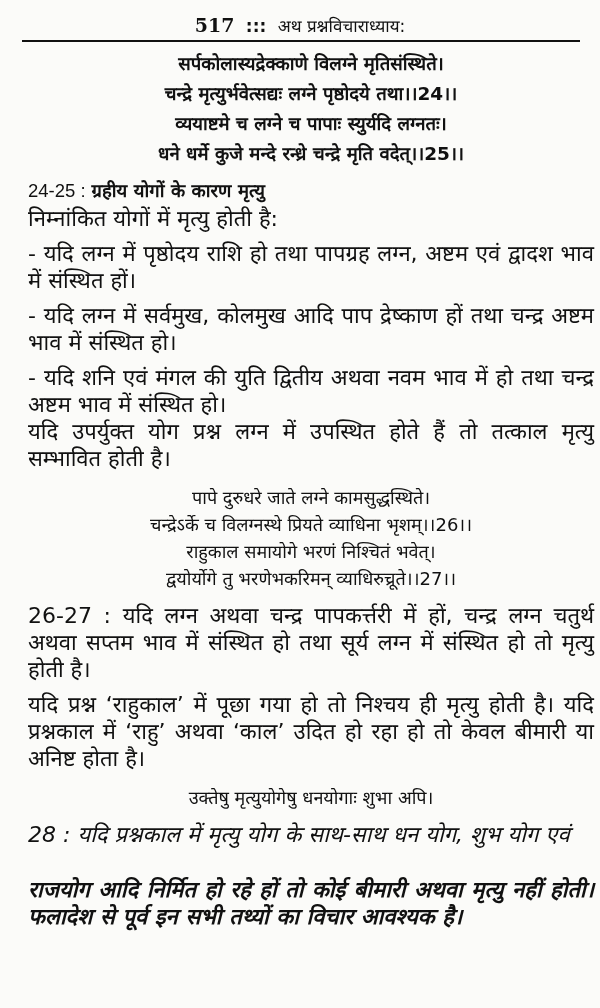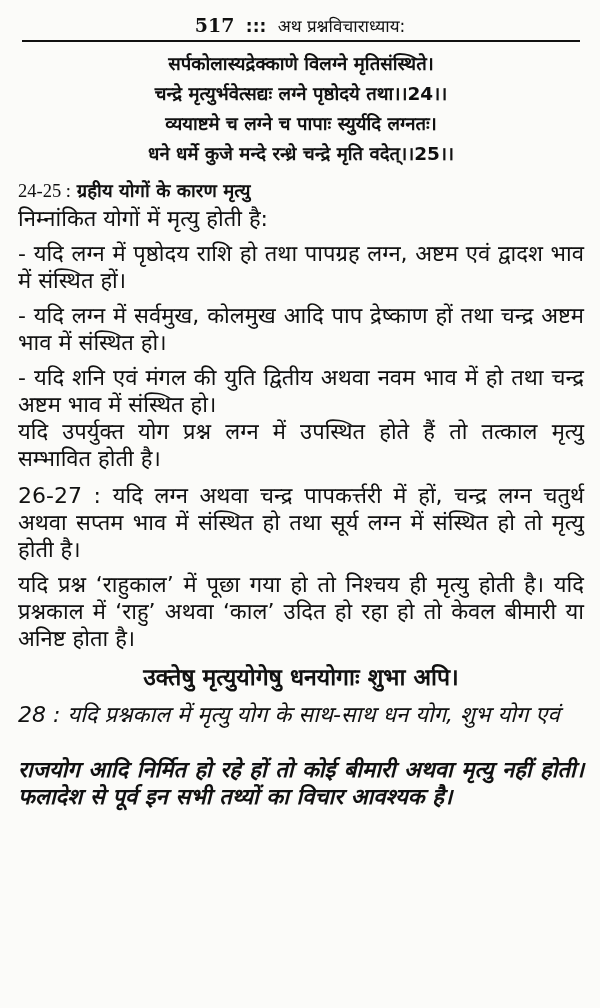--- a/index.html
+++ b/index.html
@@ -11,34 +11,34 @@
   }
   .header {
     position: absolute; top: 14px; left: 0; width: 600px;
     text-align: center; font-size: 17px; line-height: 22px;
   }
   .header .pnum { font-family: "DejaVu Serif", serif; font-weight: bold; font-size: 19px; }
   .header .sep { font-weight: bold; margin: 0 6px; }
   .rule {
     position: absolute; top: 40px; left: 22px; width: 558px; height: 2px; background: #111;
   }
-  .content { position: absolute; top: 47px; left: 18px; width: 566px; }
+  .content { position: absolute; top: 47px; left: 28px; width: 566px; }
   .verse {
     text-align: center; font-weight: bold; font-size: 18.5px; line-height: 30px; margin: 0;
   }
   .verse.light { font-weight: normal; font-size: 18px; line-height: 27px; }
-  .verse.small { font-weight: bold; font-size: 23px; line-height: 27px; }
+  .verse.small { font-weight: normal; font-size: 18px; line-height: 27px; }
   .para {
     font-size: 22px; line-height: 27px; margin: 0; text-align: justify;
   }
   .para.bold { font-weight: bold; margin-top: 28px; }
   .heading { font-size: 18.5px; line-height: 28px; margin: 0; }
   .heading .hnum { font-weight: normal; }
   .heading .htitle { font-weight: bold; text-align: center; }
-  .num { font-family: Liberation Serif, serif; }
+  .num { font-family: Liberation Sans, sans-serif; }
 </style>
 </head>
 <body>
 
 <div class="header">
   <span class="pnum">517</span>
   <span class="sep">:::</span>
   <span>अथ प्रश्नविचाराध्याय:</span>
 </div>
 <div class="rule"></div>
@@ -57,20 +57,26 @@
       <span class="hnum num">24-25 :</span>
       <span class="htitle">ग्रहीय योगों के कारण मृत्यु</span>
     </p>
     <p class="para">निम्नांकित योगों में मृत्यु होती है:</p>
     <p class="para" style="margin-top:8px;">- यदि लग्न में पृष्ठोदय राशि हो तथा पापग्रह लग्न, अष्टम एवं द्वादश भाव में संस्थित हों।</p>
     <p class="para" style="margin-top:8px;">- यदि लग्न में सर्वमुख, कोलमुख आदि पाप द्रेष्काण हों तथा चन्द्र अष्टम भाव में संस्थित हो।</p>
     <p class="para" style="margin-top:8px;">- यदि शनि एवं मंगल की युति द्वितीय अथवा नवम भाव में हो तथा चन्द्र अष्टम भाव में संस्थित हो।</p>
     <p class="para" style="">यदि उपर्युक्त योग प्रश्न लग्न में उपस्थित होते हैं तो तत्काल मृत्यु सम्भावित होती है।</p>
   </div>
 
+  <div style="margin-top:12px;">
+    <p class="verse light">पापे दुरुधरे जाते लग्ने कामसुद्धस्थिते।</p>
+    <p class="verse light">चन्द्रेऽर्के च विलग्नस्थे प्रियते व्याधिना भृशम्।।26।।</p>
+    <p class="verse light">राहुकाल समायोगे भरणं निश्चितं भवेत्।</p>
+    <p class="verse light">द्वयोर्योगे तु भरणेभकरिमन् व्याधिरुच्रूते।।27।।</p>
+  </div>
 
   <div style="margin-top:10px;">
     <p class="para">26-27 : यदि लग्न अथवा चन्द्र पापकर्त्तरी में हों, चन्द्र लग्न चतुर्थ अथवा सप्तम भाव में संस्थित हो तथा सूर्य लग्न में संस्थित हो तो मृत्यु होती है।</p>
     <p class="para" style="margin-top:8px;">यदि प्रश्न ‘राहुकाल’ में पूछा गया हो तो निश्चय ही मृत्यु होती है। यदि प्रश्नकाल में ‘राहु’ अथवा ‘काल’ उदित हो रहा हो तो केवल बीमारी या अनिष्ट होता है।</p>
   </div>
 
   <div style="margin-top:12px;">
     <p class="verse small">उक्तेषु मृत्युयोगेषु धनयोगाः शुभा अपि।</p>
   </div>
 

